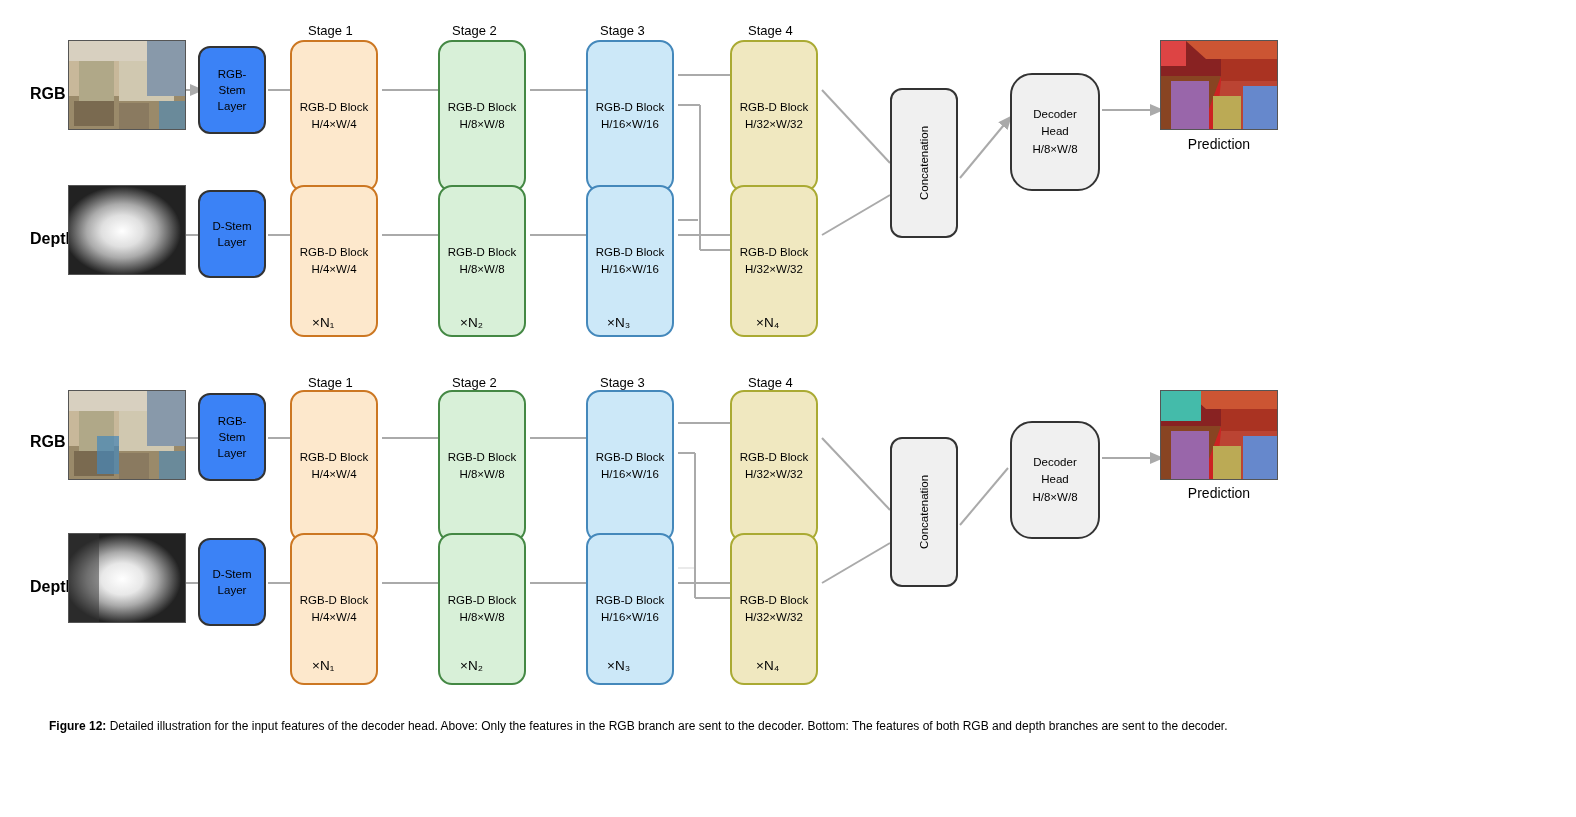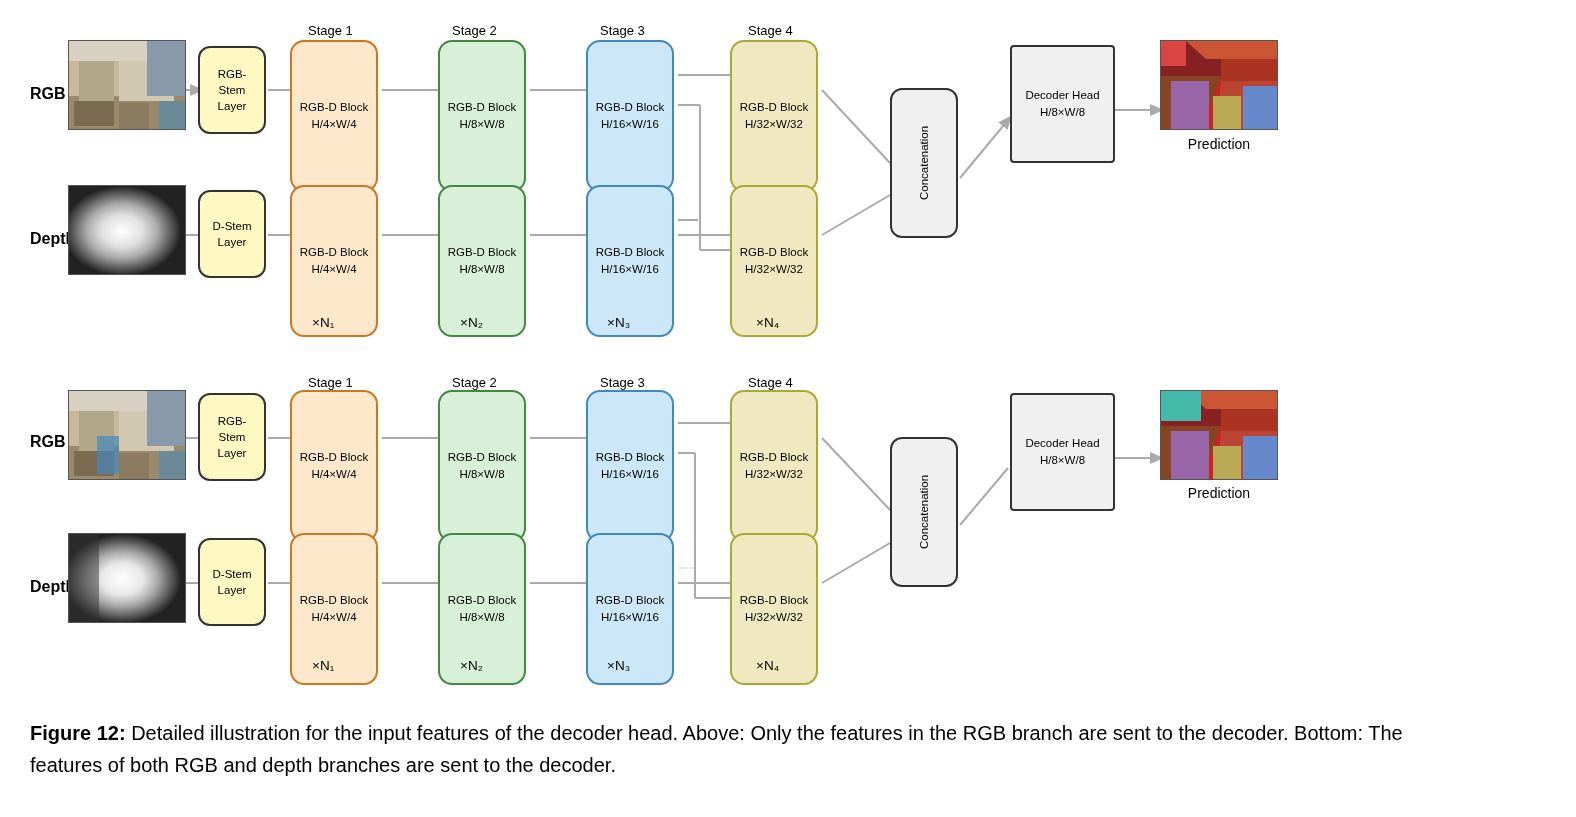--- a/index.html
+++ b/index.html
@@ -13,25 +13,26 @@
 
     .main-container {
       width: 1576px;
       padding: 20px 30px 20px 30px;
       background: #fff;
     }
 
     
     .caption-section {
       margin-top: 16px;
-      font-size: 20px;
+      font-size: 12px;
       font-family: Arial, sans-serif;
       line-height: 1.6;
       color: #000;
       max-width: 1400px;
+      margin-left: 19px;
     }
 
     
     .arrows-svg {
       position: absolute;
       top: 0; left: 0;
       width: 100%; height: 100%;
       pointer-events: none;
     }
 
@@ -47,21 +48,21 @@
       line-height: 1.45;
       width: 88px;
       height: 152px;
       display: flex;
       align-items: center;
       justify-content: center;
     }
 
     .abs-stem {
       position: absolute;
-      background: #fef9c3;
+      background: #3b82f6;
       border: 2px solid #333;
       border-radius: 12px;
       padding: 8px 6px;
       font-size: 11.5px;
       font-family: Arial, sans-serif;
       text-align: center;
       line-height: 1.4;
       width: 68px;
       height: 88px;
       display: flex;
@@ -83,31 +84,32 @@
       height: 150px;
       display: flex;
       align-items: center;
       justify-content: center;
     }
 
     .abs-decoder {
       position: absolute;
       background: #f0f0f0;
       border: 2.5px solid #333;
-      border-radius: 4px;
+      border-radius: 22px;
       padding: 8px 6px;
       font-size: 11.5px;
       font-family: Arial, sans-serif;
       text-align: center;
       line-height: 1.5;
-      width: 105px;
+      width: 90px;
       height: 118px;
       display: flex;
       align-items: center;
       justify-content: center;
+      margin-top: 28px;
     }
 
     .abs-img {
       position: absolute;
       border: 1.5px solid #555;
       overflow: hidden;
     }
 
     .abs-label {
       position: absolute;

